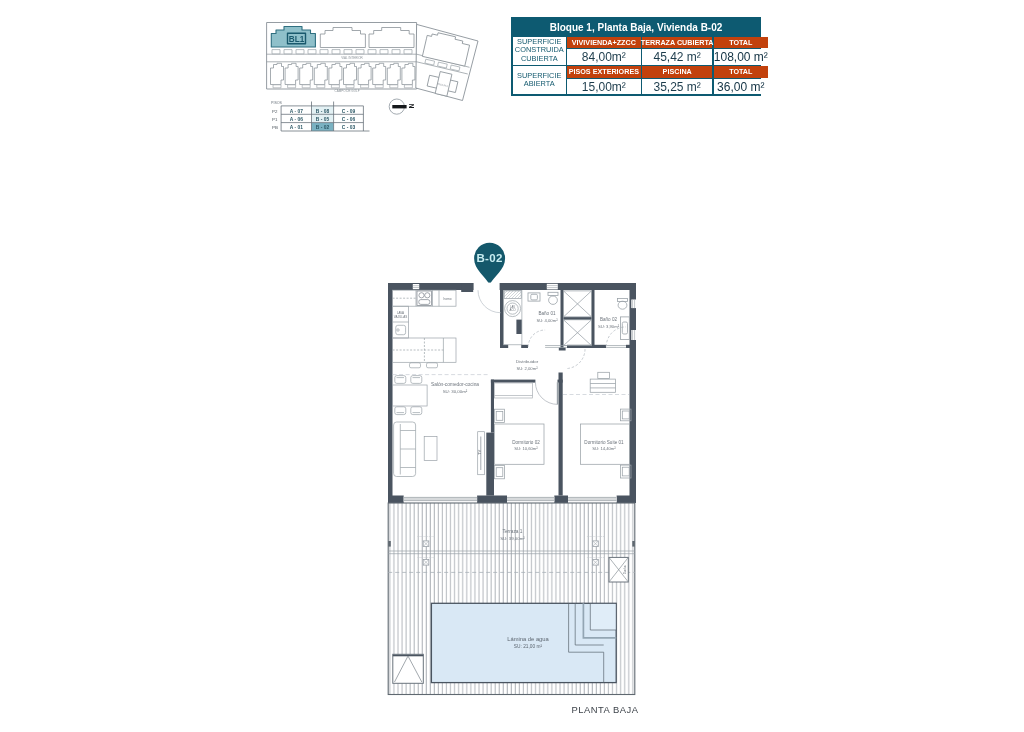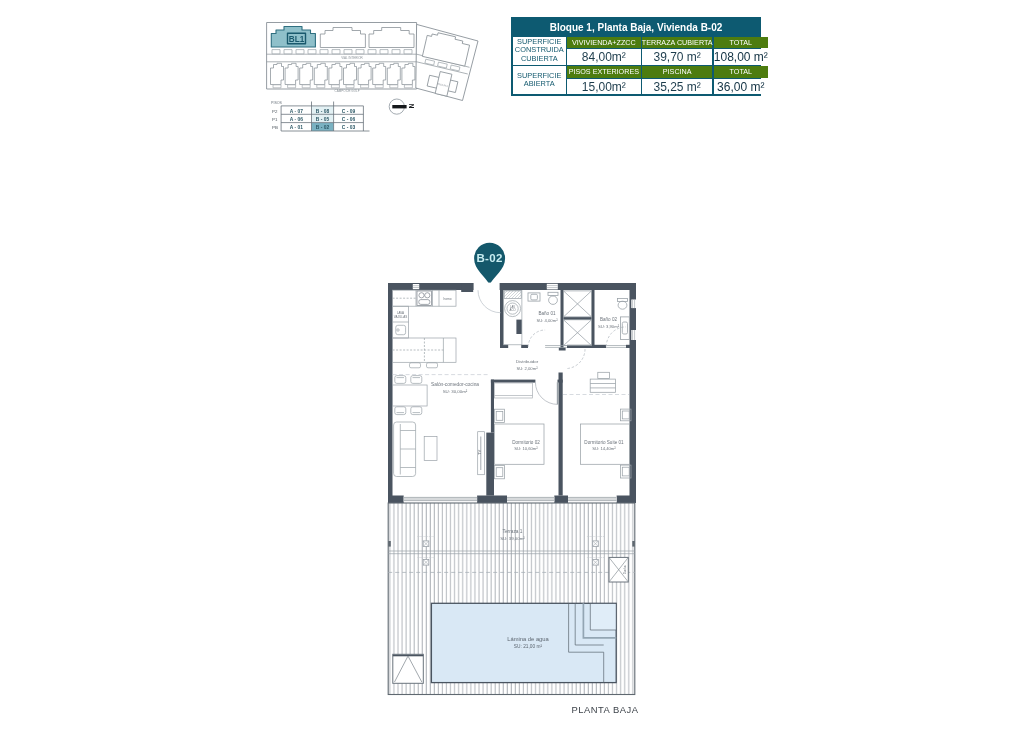--- a/index.html
+++ b/index.html
@@ -2,21 +2,21 @@
 <html><head>
 <meta charset="utf-8">
 <style>
 html,body{margin:0;padding:0;background:#ffffff;width:1024px;height:732px;overflow:hidden;}
 body{font-family:"Liberation Sans", sans-serif;position:relative;}
 #plan{position:absolute;left:0;top:0;}
 #tbl{position:absolute;left:511px;top:16.5px;width:250px;background:#0d5a71;border:2.5px solid #0d5a71;box-sizing:border-box;}
 #tbl .hdr{background:#0d5a71;color:#fff;font-weight:bold;font-size:10px;text-align:center;padding:3px 0 4px 0;letter-spacing:0;}
 #tbl .grid{display:grid;grid-template-columns:52.5px 73.5px 70px 1fr;grid-template-rows:11.4px 15.2px 11.4px 15.2px;gap:1.6px;background:#0d5a71;}
 #tbl .c{background:#fff;display:flex;align-items:center;justify-content:center;text-align:center;color:#13596e;white-space:nowrap;}
-#tbl .dk{background:#4d7c0f;color:#fff;font-weight:normal;font-size:7.2px;letter-spacing:0;}
+#tbl .dk{background:#c2410c;color:#fff;font-weight:bold;font-size:7.2px;letter-spacing:0;}
 #tbl .lab{font-size:7.4px;line-height:1.15;color:#13596e;font-weight:normal;grid-row:span 2;white-space:normal;}
 #tbl .val{font-size:12px;color:#1d3c4c;}
 #tbl .tot{font-weight:normal;color:#123243;}
 </style>
 </head>
 <body>
 <svg id="plan" width="1024" height="732" viewBox="0 0 1024 732">
 <defs>
 <pattern id="hatchV" width="4.05" height="8" patternUnits="userSpaceOnUse">
   <rect width="4.05" height="8" fill="#ffffff"></rect>
@@ -421,21 +421,21 @@
 </svg>
 
 <div id="tbl">
   <div class="hdr">Bloque 1, Planta Baja, Vivienda B-02</div>
   <div class="grid">
     <div class="c lab" style="grid-row:span 2;">SUPERFICIE<br>CONSTRUIDA<br>CUBIERTA</div>
     <div class="c dk r1">VIVIVIENDA+ZZCC</div>
     <div class="c dk r1">TERRAZA CUBIERTA</div>
     <div class="c dk r1">TOTAL</div>
     <div class="c val r2">84,00m²</div>
-    <div class="c val r2">39,70 m²</div>
+    <div class="c val r2">45,42 m²</div>
     <div class="c val tot r2">108,00 m²</div>
     <div class="c lab" style="grid-row:span 2;">SUPERFICIE<br>ABIERTA</div>
     <div class="c dk r1">PISOS EXTERIORES</div>
     <div class="c dk r1">PISCINA</div>
     <div class="c dk r1">TOTAL</div>
     <div class="c val r2">15,00m²</div>
     <div class="c val r2">35,25 m²</div>
     <div class="c val tot r2">36,00 m²</div>
   </div>
 </div>

